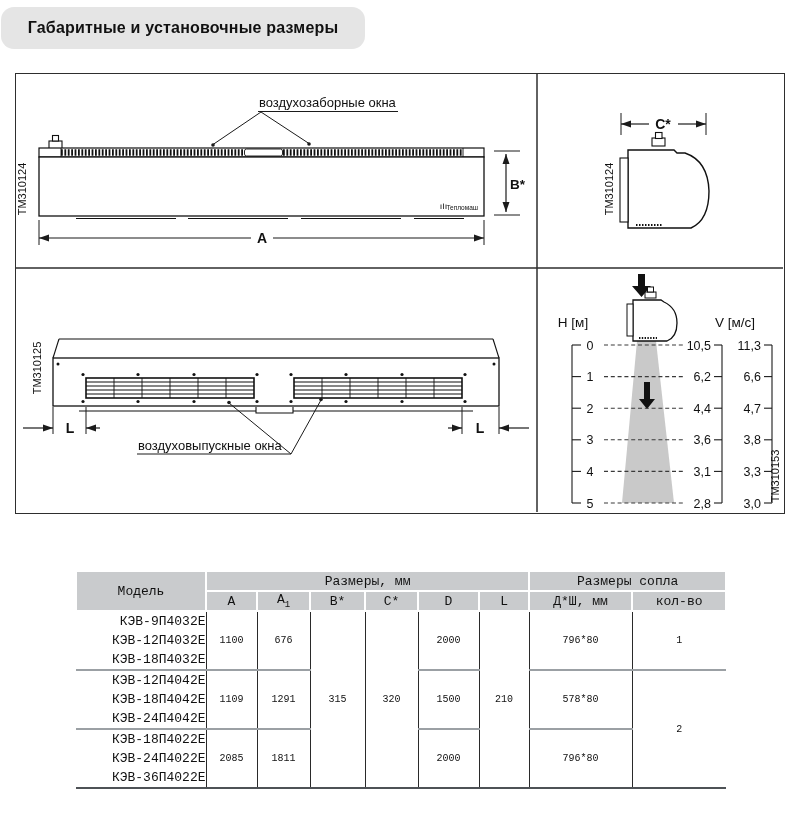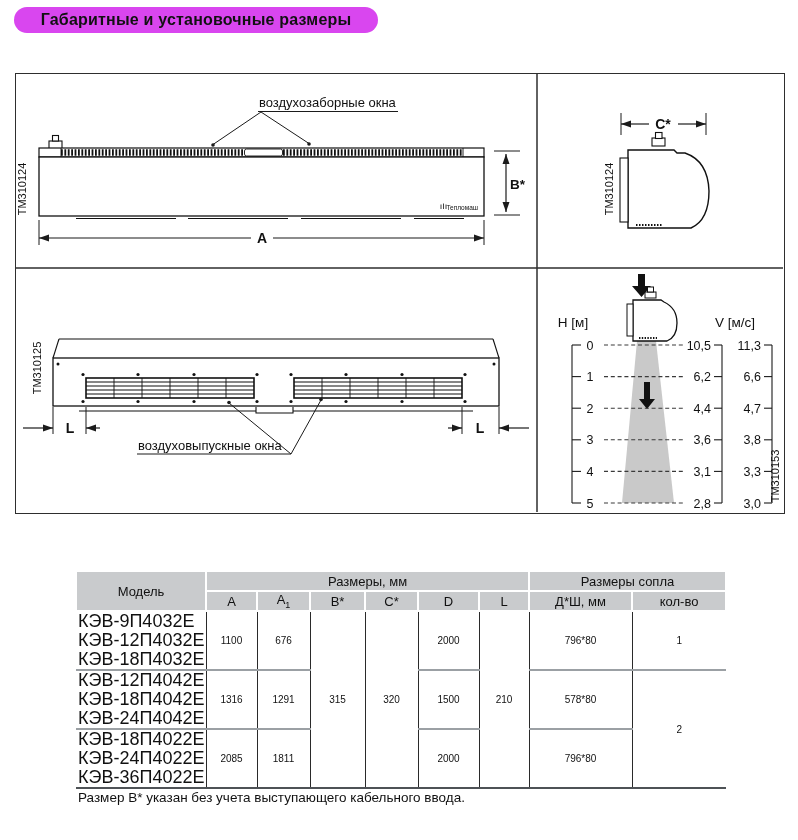--- a/index.html
+++ b/index.html
@@ -1,44 +1,44 @@
 <!DOCTYPE html>
 <html><head>
 <meta charset="utf-8">
 <style>
   html,body{margin:0;padding:0;}
   body{
     width:798px;height:840px;position:relative;background:#ffffff;
     font-family:"Liberation Sans", sans-serif;color:#111;
   }
   .banner{
-    position:absolute;left:14px;top:7px;width:364px;height:26px;
-    background:#d946ef;border-radius:13px;
+    position:absolute;left:1px;top:7px;width:364px;height:42px;
+    background:#e5e5e5;border-radius:13px;
     display:flex;align-items:center;justify-content:center;
     font-weight:bold;font-size:16px;letter-spacing:.2px;
   }
   .panel{
     position:absolute;left:15px;top:73px;width:770px;height:441px;
     border:1.5px solid #2e2e2e;box-sizing:border-box;
   }
   .panel svg{display:block;}
   svg text{font-family:"Liberation Sans", sans-serif;fill:#111;}
   .dims-wrap{position:absolute;left:75px;top:570px;width:650px;}
-  table.dims{border-collapse:collapse;table-layout:fixed;width:650px;}
+  table.dims{border-collapse:collapse;table-layout:fixed;width:650px;font-family:Liberation Mono, monospace;}
   .dims thead th{
     background:#c9cbcd;border:2px solid #ffffff;font-weight:normal;
     font-size:13px;height:18px;padding:0;text-align:center;
   }
   .dims thead sub{font-size:9px;}
   .dims tbody td{
     border-left:1.3px solid #2a2a2a;font-size:10px;text-align:center;
     padding:0;height:57px;vertical-align:middle;background:#fff;
   }
   .dims tbody td.model{
-    border-left:none;text-align:left;font-size:18px;line-height:19px;padding-left:2px;
+    border-left:none;text-align:right;font-size:13px;line-height:19px;padding-left:2px;
   }
   .dims tr.sep td{border-top:2.2px solid #9ba0a4;}
   .dims td.bb{border-bottom:2.2px solid #4e5256;}
   .notes{position:absolute;left:78px;top:790px;font-size:13.5px;line-height:1.25;}
 </style>
 </head>
 <body>
 
 <div class="banner">Габаритные и установочные размеры</div>
 
@@ -353,21 +353,21 @@
       <td rowspan="3" class="bb">210</td>
       <td>796*80</td>
       <td>1</td>
     </tr>
     <tr class="sep">
       <td class="model">
         <div>КЭВ-12П4042Е</div>
         <div>КЭВ-18П4042Е</div>
         <div>КЭВ-24П4042Е</div>
       </td>
-      <td>1316</td>
+      <td>1109</td>
       <td>1291</td>
       <td>1500</td>
       <td>578*80</td>
       <td rowspan="2" class="bb">2</td>
     </tr>
     <tr class="sep">
       <td class="model bb">
         <div>КЭВ-18П4022Е</div>
         <div>КЭВ-24П4022Е</div>
         <div>КЭВ-36П4022Е</div>
@@ -375,14 +375,13 @@
       <td class="bb">2085</td>
       <td class="bb">1811</td>
       <td class="bb">2000</td>
       <td class="bb">796*80</td>
     </tr>
   </tbody>
 </table>
 </div>
 
 <div class="notes">
-  <div>Размер B* указан без учета выступающего кабельного ввода.</div>
 </div>
 
 </body></html>

